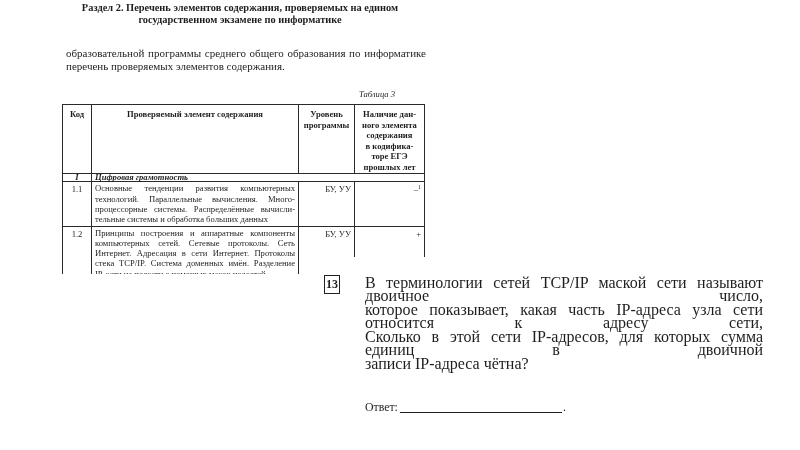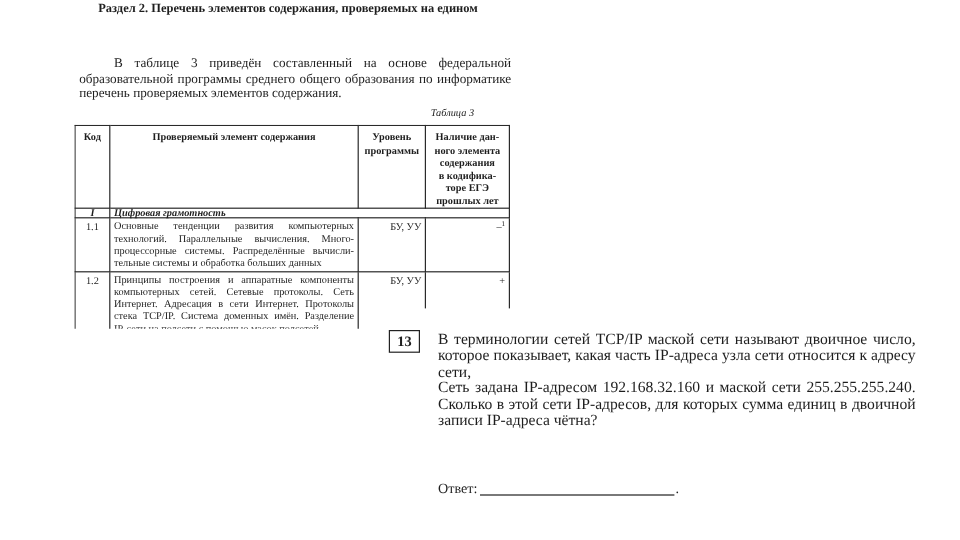--- a/index.html
+++ b/index.html
@@ -39,44 +39,44 @@
   tr.row-b { height: 53px; }
   td.code { text-align: center; padding-top: 2px; }
   td.center { text-align: right; padding-top: 2px; }
   td.element span { display: block; text-align: justify; text-align-last: justify; }
   td.element span.last { text-align-last: left; }
   sup.fn { font-size: 6px; vertical-align: top; position: relative; top: -2px; }
 
   
   .task-card { left: 300px; top: 257px; width: 500px; height: 193px; background: #ffffff; }
   .task-number {
-    position: absolute; left: 24px; top: 18px; width: 26px; height: 19px;
+    position: absolute; left: 24px; top: 18px; width: 16px; height: 19px;
     border: 1.5px solid #222; text-align: center; font-weight: bold;
     font-size: 12px; line-height: 16px;
   }
   .task-text {
     position: absolute; left: 65px; top: 19px; width: 398px;
-    font-size: 13px; line-height: 13.45px;
+    font-size: 16px; line-height: 13.45px;
   }
   .task-text span { display: block; text-align: justify; text-align-last: justify; }
   .task-text span.plain { text-align-last: left; }
   .answer-label { position: absolute; left: 65px; top: 143px; font-size: 11.8px; line-height: 14px; }
   .answer-line { position: absolute; left: 100px; top: 155px; width: 162px; height: 0; border-bottom: 1px solid #222; }
   .answer-value { position: absolute; left: 100px; top: 142px; width: 162px; font-size: 11.8px; line-height: 13px; text-align: center; }
   .answer-end { position: absolute; left: 263px; top: 143px; font-size: 11.8px; line-height: 14px; }
 </style>
 </head>
 <body>
 
 <div class="abs section-title">
   <span>Раздел 2. Перечень элементов содержания, проверяемых на едином</span>
+  <span>государственном экзамене по информатике</span>
 </div>
 
 <div class="abs intro">
-  <span class="first">В таблице 3 приведён составленный на основе федеральной</span>
   <span>образовательной программы среднего общего образования по информатике</span>
   <span class="last">перечень проверяемых элементов содержания.</span>
 </div>
 
 <div class="abs caption">Таблица 3</div>
 
 <div class="abs table-wrap">
   <table>
     <colgroup>
       <col style="width:29px">
@@ -136,21 +136,20 @@
   </tbody>
     </table>
 </div>
 
 <div class="abs task-card">
   <div class="task-number">13</div>
 
   <div class="task-text">
     <span>В терминологии сетей TCP/IP маской сети называют двоичное число,</span>
     <span>которое показывает, какая часть IP-адреса узла сети относится к адресу сети,</span>
-    <span>Сеть задана IP-адресом 192.168.32.160 и маской сети 255.255.255.240.</span>
     <span>Сколько в этой сети IP-адресов, для которых сумма единиц в двоичной</span>
     <span class="plain">записи IP-адреса чётна?</span>
   </div>
 
   <div class="answer-label">Ответ:</div>
   <div class="answer-value"></div>
   <div class="answer-line"></div>
   <div class="answer-end">.</div>
 </div>
 

